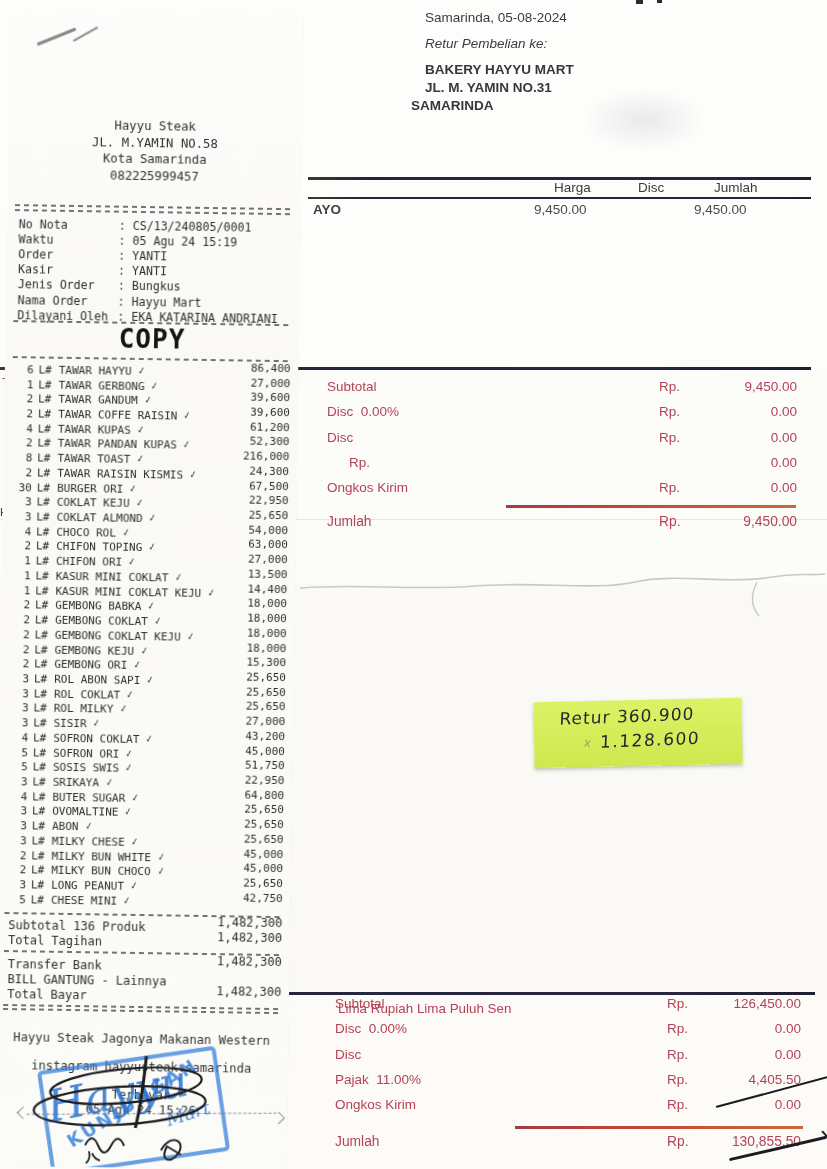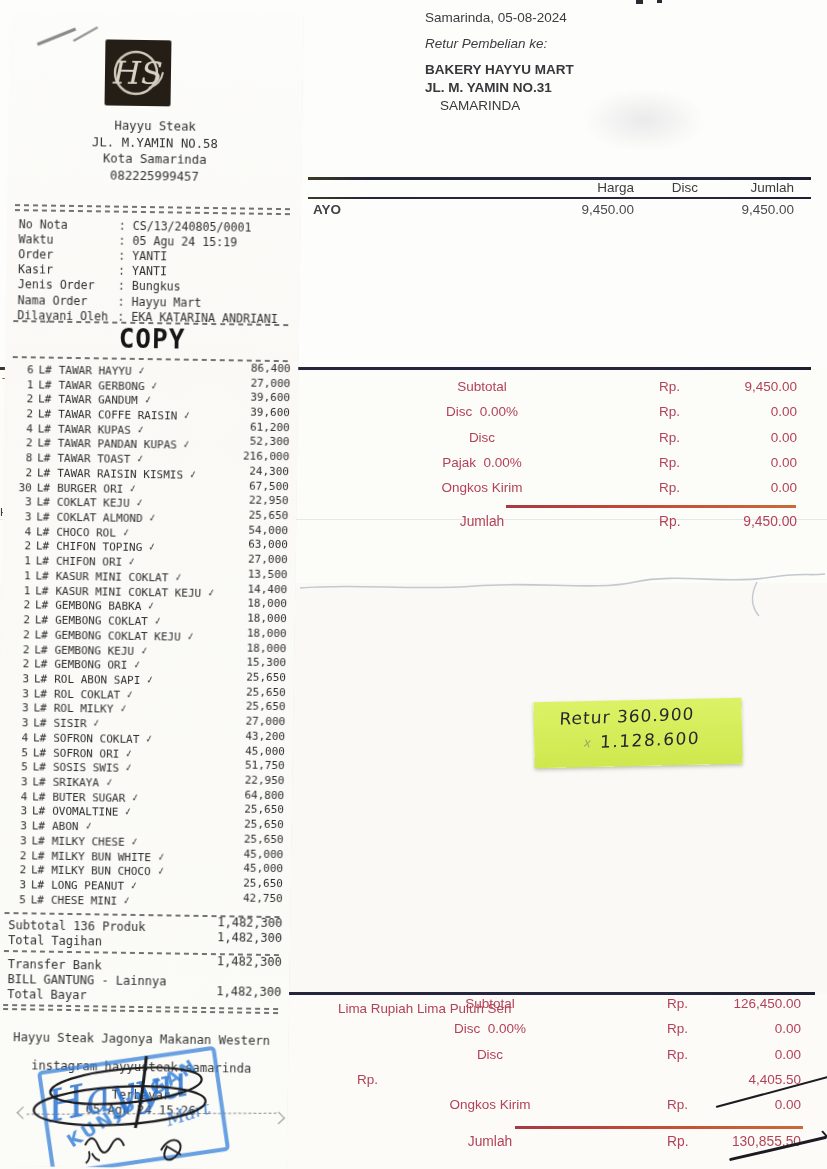--- a/index.html
+++ b/index.html
@@ -19,25 +19,25 @@
   #rule-t1{left:308px;right:16px;top:177px;}
   #rule-t2{left:308px;right:16px;top:197px;height:2px;}
   #rule-mid{left:0;right:16px;top:367px;}
   #rule-bot{left:0;right:12px;top:992px;}
   .rule-red{position:absolute;height:2.5px;background:linear-gradient(90deg,#a63a44,#c24736 40%,#c96a3a);z-index:3;}
   #redrule1{left:506px;width:290px;top:505px;}
   #redrule2{left:515px;width:288px;top:1126px;}
   
   .doc{color:#3c3c40;font-size:13.5px;z-index:3;}
   .red{color:#b34257;}
-  .right{text-align:right;}
+  .right{}
   
   .sumblock{position:absolute;z-index:3;}
   .srow{display:flex;align-items:baseline;height:25.3px;font-size:13.5px;color:#b34257;}
-  .slab{width:310px;text-align:center;white-space:pre;}
+  .slab{width:310px;text-align:left;white-space:pre;}
   .scur{width:50px;padding-left:22px;}
   .sval{flex:1;text-align:right;}
   .totalrow .slab,.totalrow .scur,.totalrow .sval{font-size:13.8px;}
   
   .strike{position:absolute;background:#1b1b22;z-index:6;border-radius:2px;}
   
   .torn{position:absolute;z-index:3;pointer-events:none;}
   
   .smudge{position:absolute;left:583px;top:88px;width:122px;height:64px;border-radius:50%;
           background:radial-gradient(closest-side,rgba(105,105,130,.13),rgba(105,105,130,0));z-index:2;}
@@ -105,21 +105,21 @@
   <div class="page" id="page4"></div>
   <div class="crease"></div>
   <div class="smudge"></div>
   <div class="tick" style="left:636px;top:0;width:7px;height:4px;"></div>
   <div class="tick" style="left:657px;top:0;width:5px;height:3px;"></div>
 
   <div class="abs doc" style="left:425px;top:10px;">Samarinda, 05-08-2024</div>
   <div class="abs doc" style="left:425px;top:36px;font-style:italic;">Retur Pembelian ke:</div>
   <div class="abs doc" style="left:425px;top:62px;font-weight:bold;color:#38383c;">BAKERY HAYYU MART</div>
   <div class="abs doc" style="left:425px;top:80px;font-weight:bold;color:#38383c;">JL. M. YAMIN NO.31</div>
-  <div class="abs doc" style="left:440px;top:98px;font-weight:normal;color:#38383c;">SAMARINDA</div>
+  <div class="abs doc" style="left:411px;top:98px;font-weight:bold;color:#38383c;">SAMARINDA</div>
 
   <div class="rule-dark" id="rule-t1"></div>
   <div class="abs doc right" style="right:193px;top:180px;width:80px;">Harga</div>
   <div class="abs doc right" style="right:129px;top:180px;width:60px;">Disc</div>
   <div class="abs doc right" style="right:33px;top:180px;width:80px;">Jumlah</div>
   <div class="rule-dark" id="rule-t2"></div>
   <div class="abs doc" style="left:313px;top:202px;font-weight:bold;color:#424248;">AYO</div>
   <div class="abs doc right" style="right:193px;top:202px;width:100px;color:#4a4a4e;">9,450.00</div>
   <div class="abs doc right" style="right:33px;top:202px;width:100px;color:#4a4a4e;">9,450.00</div>
 
@@ -134,21 +134,20 @@
         <span class="slab">Disc  0.00%</span>
         <span class="scur">Rp.</span>
         <span class="sval">0.00</span>
       </div>
       <div class="srow">
         <span class="slab">Disc</span>
         <span class="scur">Rp.</span>
         <span class="sval">0.00</span>
       </div>
       <div class="srow">
-        <span class="slab">Pajak  0.00%</span>
         <span class="scur">Rp.</span>
         <span class="sval">0.00</span>
       </div>
       <div class="srow">
         <span class="slab">Ongkos Kirim</span>
         <span class="scur">Rp.</span>
         <span class="sval">0.00</span>
       </div>
     </div>
   <div class="rule-red" id="redrule1"></div>
@@ -183,20 +182,21 @@
         <span class="slab">Disc  0.00%</span>
         <span class="scur">Rp.</span>
         <span class="sval">0.00</span>
       </div>
       <div class="srow">
         <span class="slab">Disc</span>
         <span class="scur">Rp.</span>
         <span class="sval">0.00</span>
       </div>
       <div class="srow">
+        <span class="slab">Pajak  11.00%</span>
         <span class="scur">Rp.</span>
         <span class="sval">4,405.50</span>
       </div>
       <div class="srow">
         <span class="slab">Ongkos Kirim</span>
         <span class="scur">Rp.</span>
         <span class="sval">0.00</span>
       </div>
     </div>
   <div class="rule-red" id="redrule2"></div>
@@ -217,27 +217,20 @@
   <div class="fragment red" style="left:2px;top:1001px;font-size:13px;">Ter</div>
   <div class="fragment" style="left:2px;top:1139px;font-size:12.5px;color:#333;">Hal.</div>
 
   <div class="receipt">
 
     <svg class="abs" style="left:18px;top:10px;" width="90" height="45">
       <path d="M10,30 L48,14" stroke="#8a8a8a" stroke-width="3"></path>
       <path d="M46,26 L70,12" stroke="#9a9a9a" stroke-width="2.4"></path>
     </svg>
 
-    <div class="logo">
-      <svg width="66" height="66">
-        <circle cx="31" cy="33" r="21" stroke="#cfc9bb" stroke-width="2.4" fill="none"></circle>
-        <text x="33" y="44" text-anchor="middle" font-family="DejaVu Serif,serif" font-style="italic" font-size="32" fill="#d9d3c5">HS</text>
-        <path d="M44,48 q12,-4 14,-16" stroke="#cfc9bb" stroke-width="2" fill="none"></path>
-      </svg>
-    </div>
 
     <div class="storeblock">
       <div>Hayyu Steak</div>
       <div>JL. M.YAMIN NO.58</div>
       <div>Kota Samarinda</div>
       <div>082225999457</div>
     </div>
 
     <div class="dsep" style="top:200px;"></div>
     <div class="dsep" style="top:205px;"></div>

